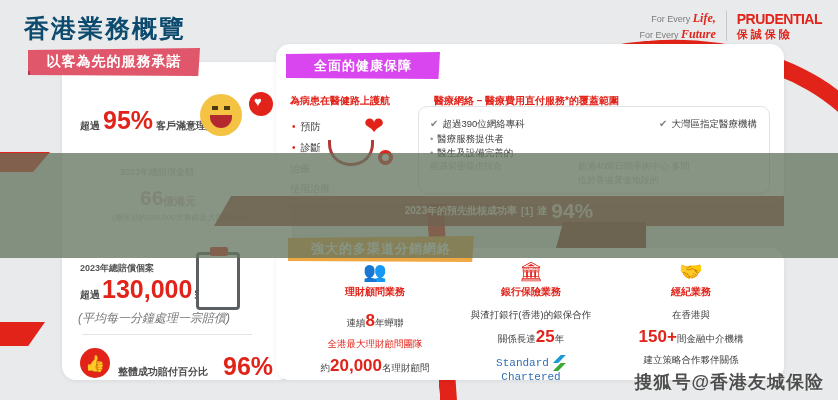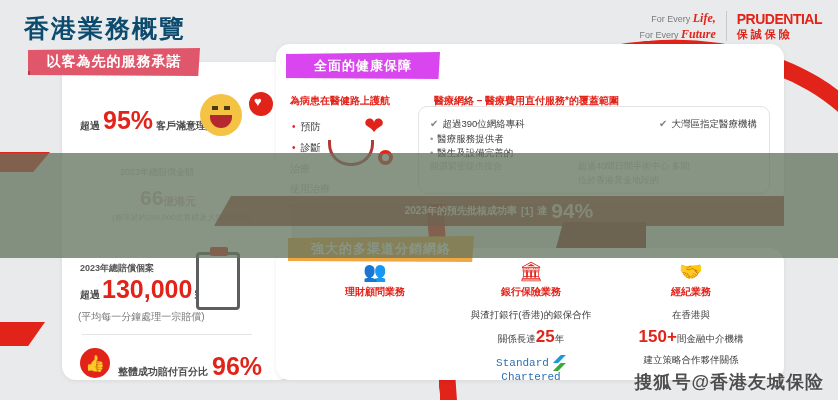--- a/index.html
+++ b/index.html
@@ -139,37 +139,37 @@
   #heart-badge {
     position: absolute; left: 249px; top: 92px;
     width: 24px; height: 24px; border-radius: 50%; background: #e2231a;
   }
   #heart-badge::after {
     content: "\2665"; position: absolute; left: 5px; top: 2px;
     color: #fff; font-size: 13px;
   }
   #claims-label { position: absolute; left: 80px; top: 262px; font-size: 9px; color: #555; font-weight: bold; }
   #claims-value { position: absolute; left: 80px; top: 275px; display: flex; align-items: baseline; gap: 2px; }
-  #claims-note { position: absolute; left: 78px; top: 310px; font-size: 10px; color: #777; }
+  #claims-note { position: absolute; left: 78px; top: 310px; font-size: 12px; color: #777; font-style: italic; }
   #clipboard {
     position: absolute; left: 196px; top: 252px;
     width: 44px; height: 58px; background: #fff;
     border: 3px solid #5b5f62; border-radius: 4px;
   }
   #clipboard::before {
     content: ""; position: absolute; left: 11px; top: -8px;
     width: 18px; height: 9px; background: #e2231a; border-radius: 2px;
   }
   #divider-left { position: absolute; left: 82px; top: 334px; width: 170px; height: 1px; background: #e4e4e4; }
   #thumb-circle {
     position: absolute; left: 80px; top: 348px;
     width: 30px; height: 30px; border-radius: 50%; background: #e2231a;
     color: #fff; font-size: 16px; display: flex; align-items: center; justify-content: center;
   }
-  #pct-96-row { position: absolute; left: 118px; top: 352px; display: flex; align-items: baseline; gap: 4px; }
+  #pct-96-row { position: absolute; left: 118px; top: 352px; display: flex; align-items: baseline; gap: 15px; }
 
   
   .col-head { position: absolute; font-size: 10px; font-weight: bold; color: #e2231a; }
   #head-nav { left: 290px; top: 94px; text-align: center; }
   #head-net { left: 434px; top: 94px; }
   .bullet-row { position: absolute; font-size: 10px; color: #3d3d3d; }
   #bul-1 { left: 292px; top: 120px; }
   #bul-2 { left: 292px; top: 141px; }
   .bullet-row::before { content: "\2022"; color: #e2231a; margin-right: 5px; }
   #heart-icon { position: absolute; left: 364px; top: 112px; font-size: 24px; color: #e2231a; }
@@ -339,20 +339,29 @@
   </div>
 
   <div class="ghost" id="ghost-bul3">治療</div>
   <div class="ghost" id="ghost-bul4">使用治療</div>
   <div class="ghost" id="ghost-chk-d">能源緊密提供技合</div>
   <div class="ghost" id="ghost-chk-e">超過40間日間手術中心 多間位於香港黃金地段的</div>
 
   <div class="dist-col" id="dist-1">
     <div class="dist-icon">👥</div>
     <div class="dist-title">理財顧問業務</div>
+    <div class="dist-body">
+      <div>
+        <span>連續</span><b>8</b><span>年蟬聯</span>
+      </div>
+      <div class="red">全港最大理財顧問團隊</div>
+      <div>
+        <span>約</span><b>20,000</b><span>名理財顧問</span>
+      </div>
+    </div>
   </div>
 
   <div class="dist-col" id="dist-2">
     <div class="dist-icon">🏛</div>
     <div class="dist-title">銀行保險業務</div>
     <div class="dist-body">
       <div>與渣打銀行(香港)的銀保合作</div>
       <div>
         <span>關係長達</span><b>25</b><span>年</span>
       </div>

